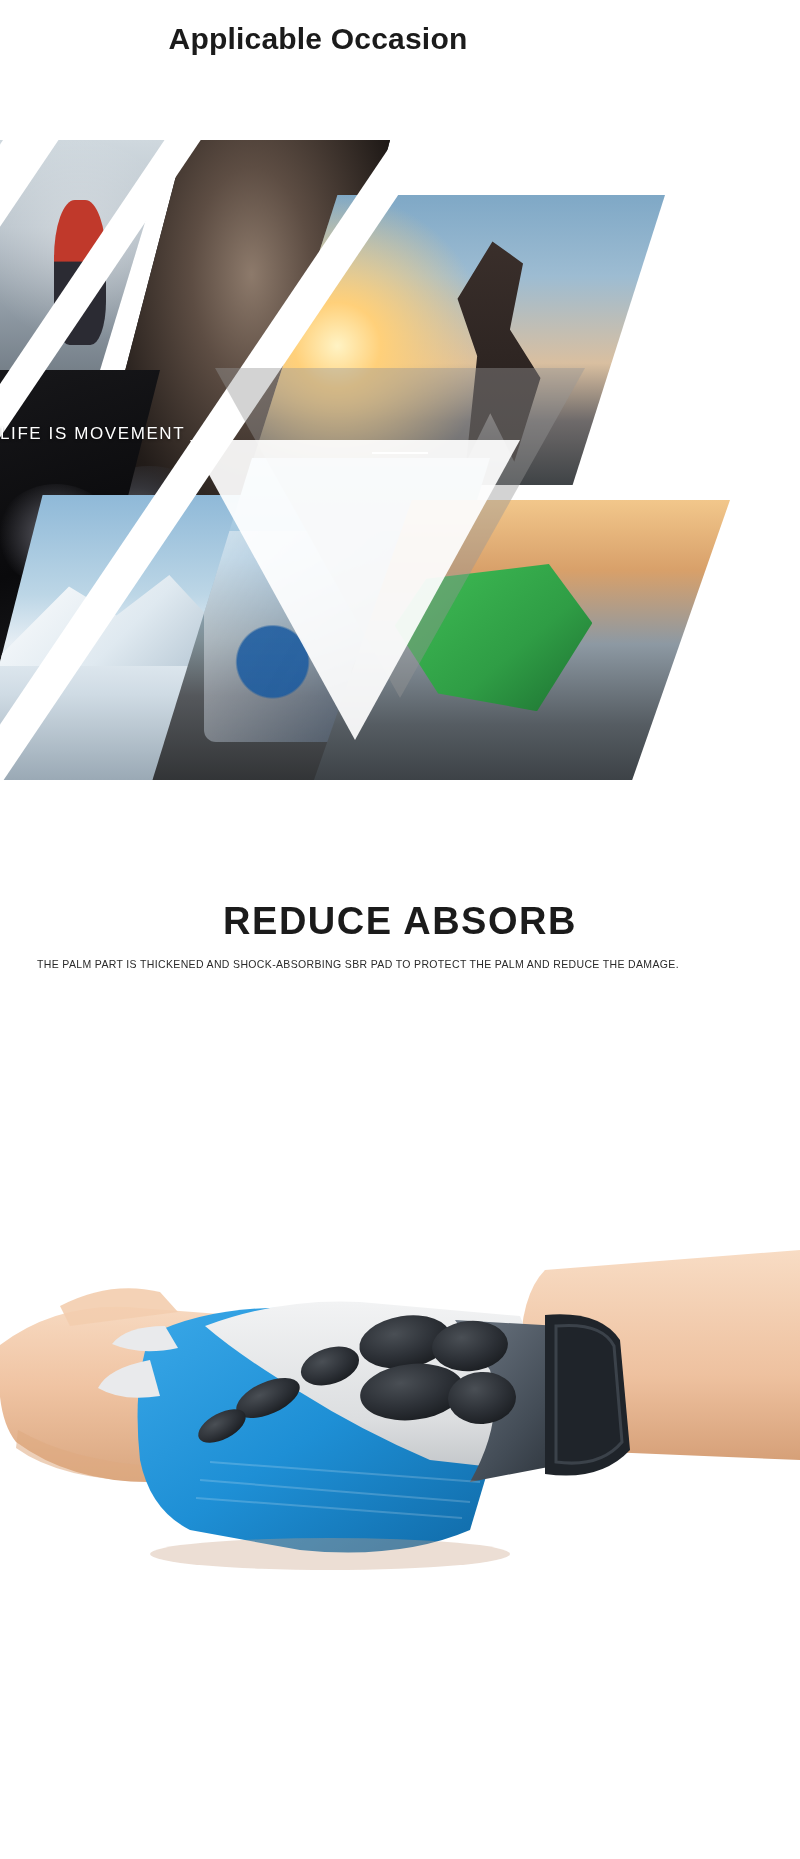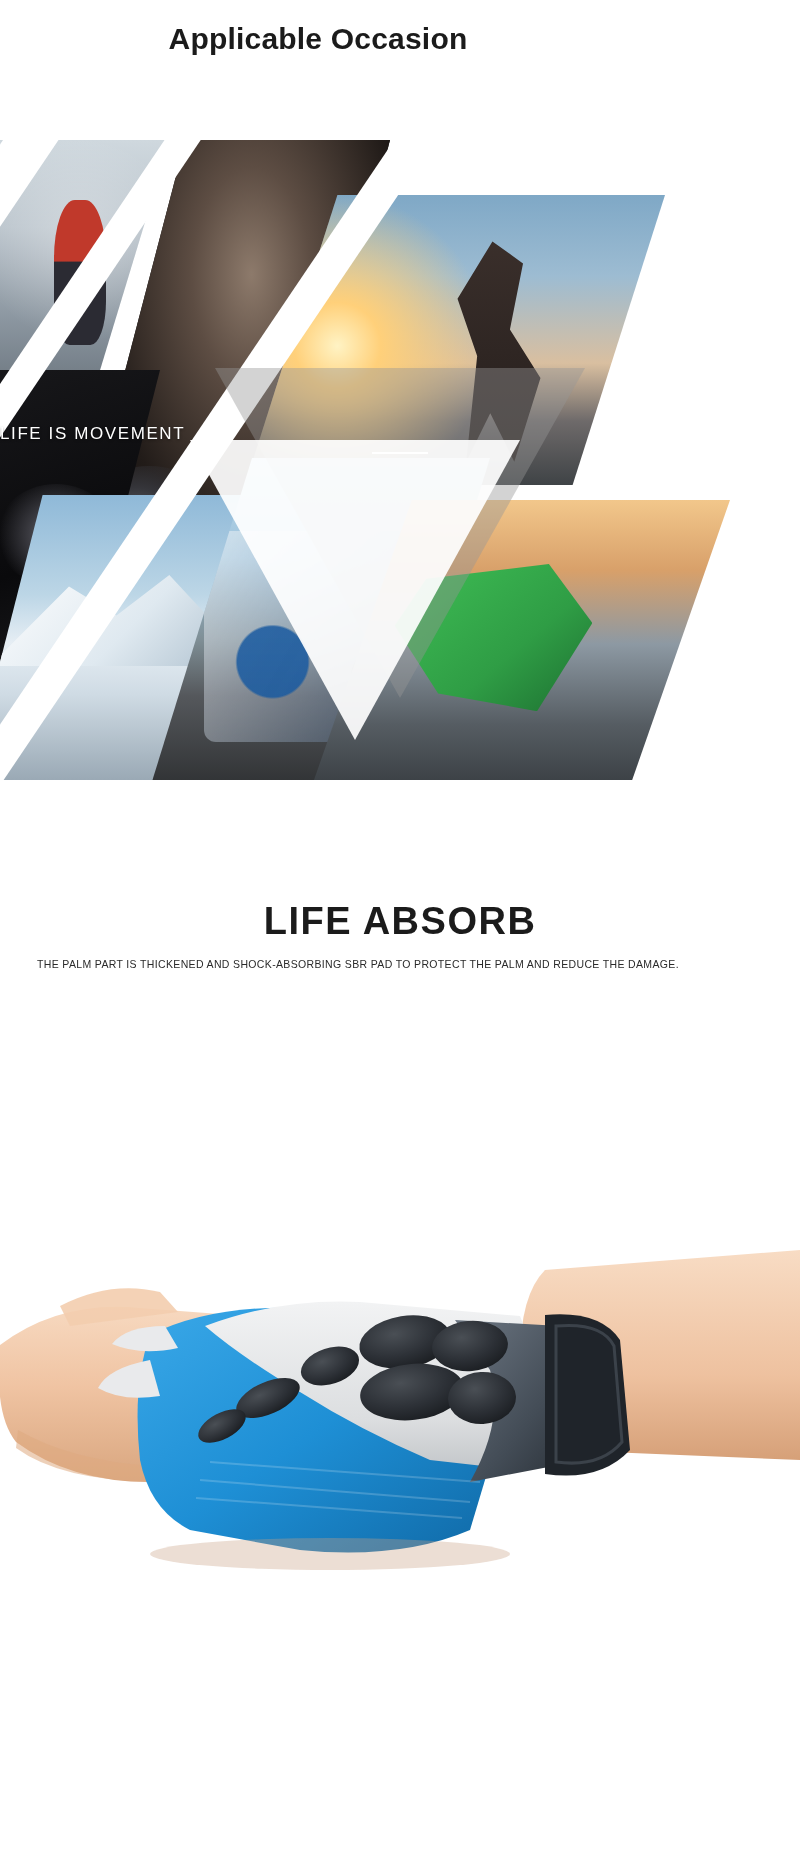--- a/index.html
+++ b/index.html
@@ -251,21 +251,21 @@
     <div class="tri-grey"></div>
     <div class="tri-white"></div>
 
     <div class="collage-caption">LIFE IS MOVEMENT</div>
     <div class="caption-rule"></div>
   </div>
 </section>
 
 <section class="section-absorb">
 
-  <h2 class="absorb-title">LIFE ABSORB</h2>
+  <h2 class="absorb-title">REDUCE ABSORB</h2>
   <p class="absorb-sub">THE PALM PART IS THICKENED AND SHOCK-ABSORBING SBR PAD TO PROTECT THE PALM AND REDUCE THE DAMAGE.</p>
 
   <div class="hand-wrap">
     <svg class="hand-svg" width="800" height="500" viewBox="0 0 800 500" xmlns="http://www.w3.org/2000/svg">
       <defs>
         <linearGradient id="skinG" x1="0" y1="0" x2="0" y2="1">
           <stop offset="0%" stop-color="#f7d9c0"></stop>
           <stop offset="45%" stop-color="#f0c4a3"></stop>
           <stop offset="100%" stop-color="#d9a67f"></stop>
         </linearGradient>

